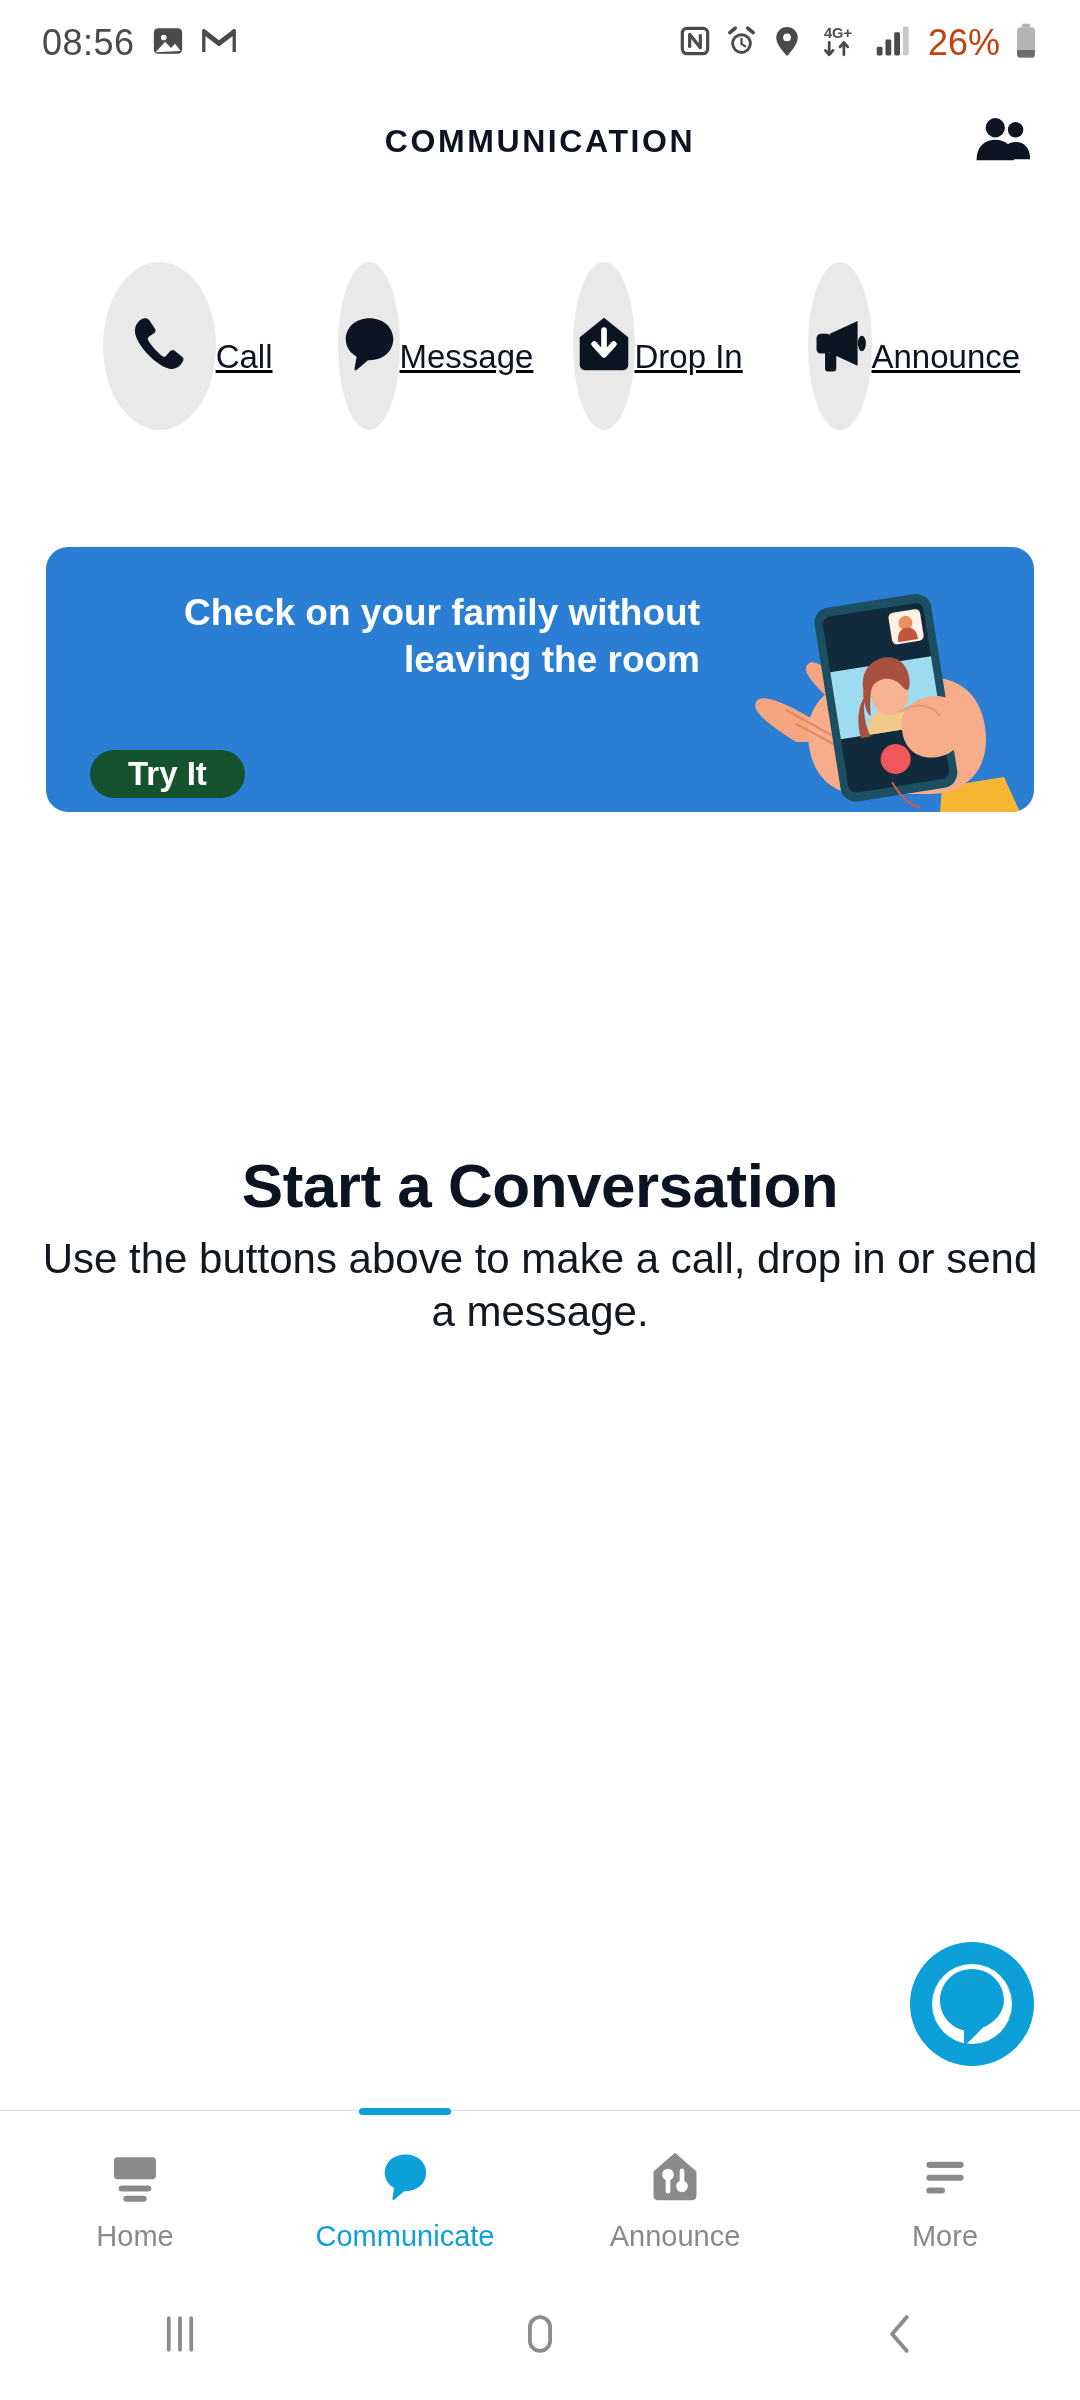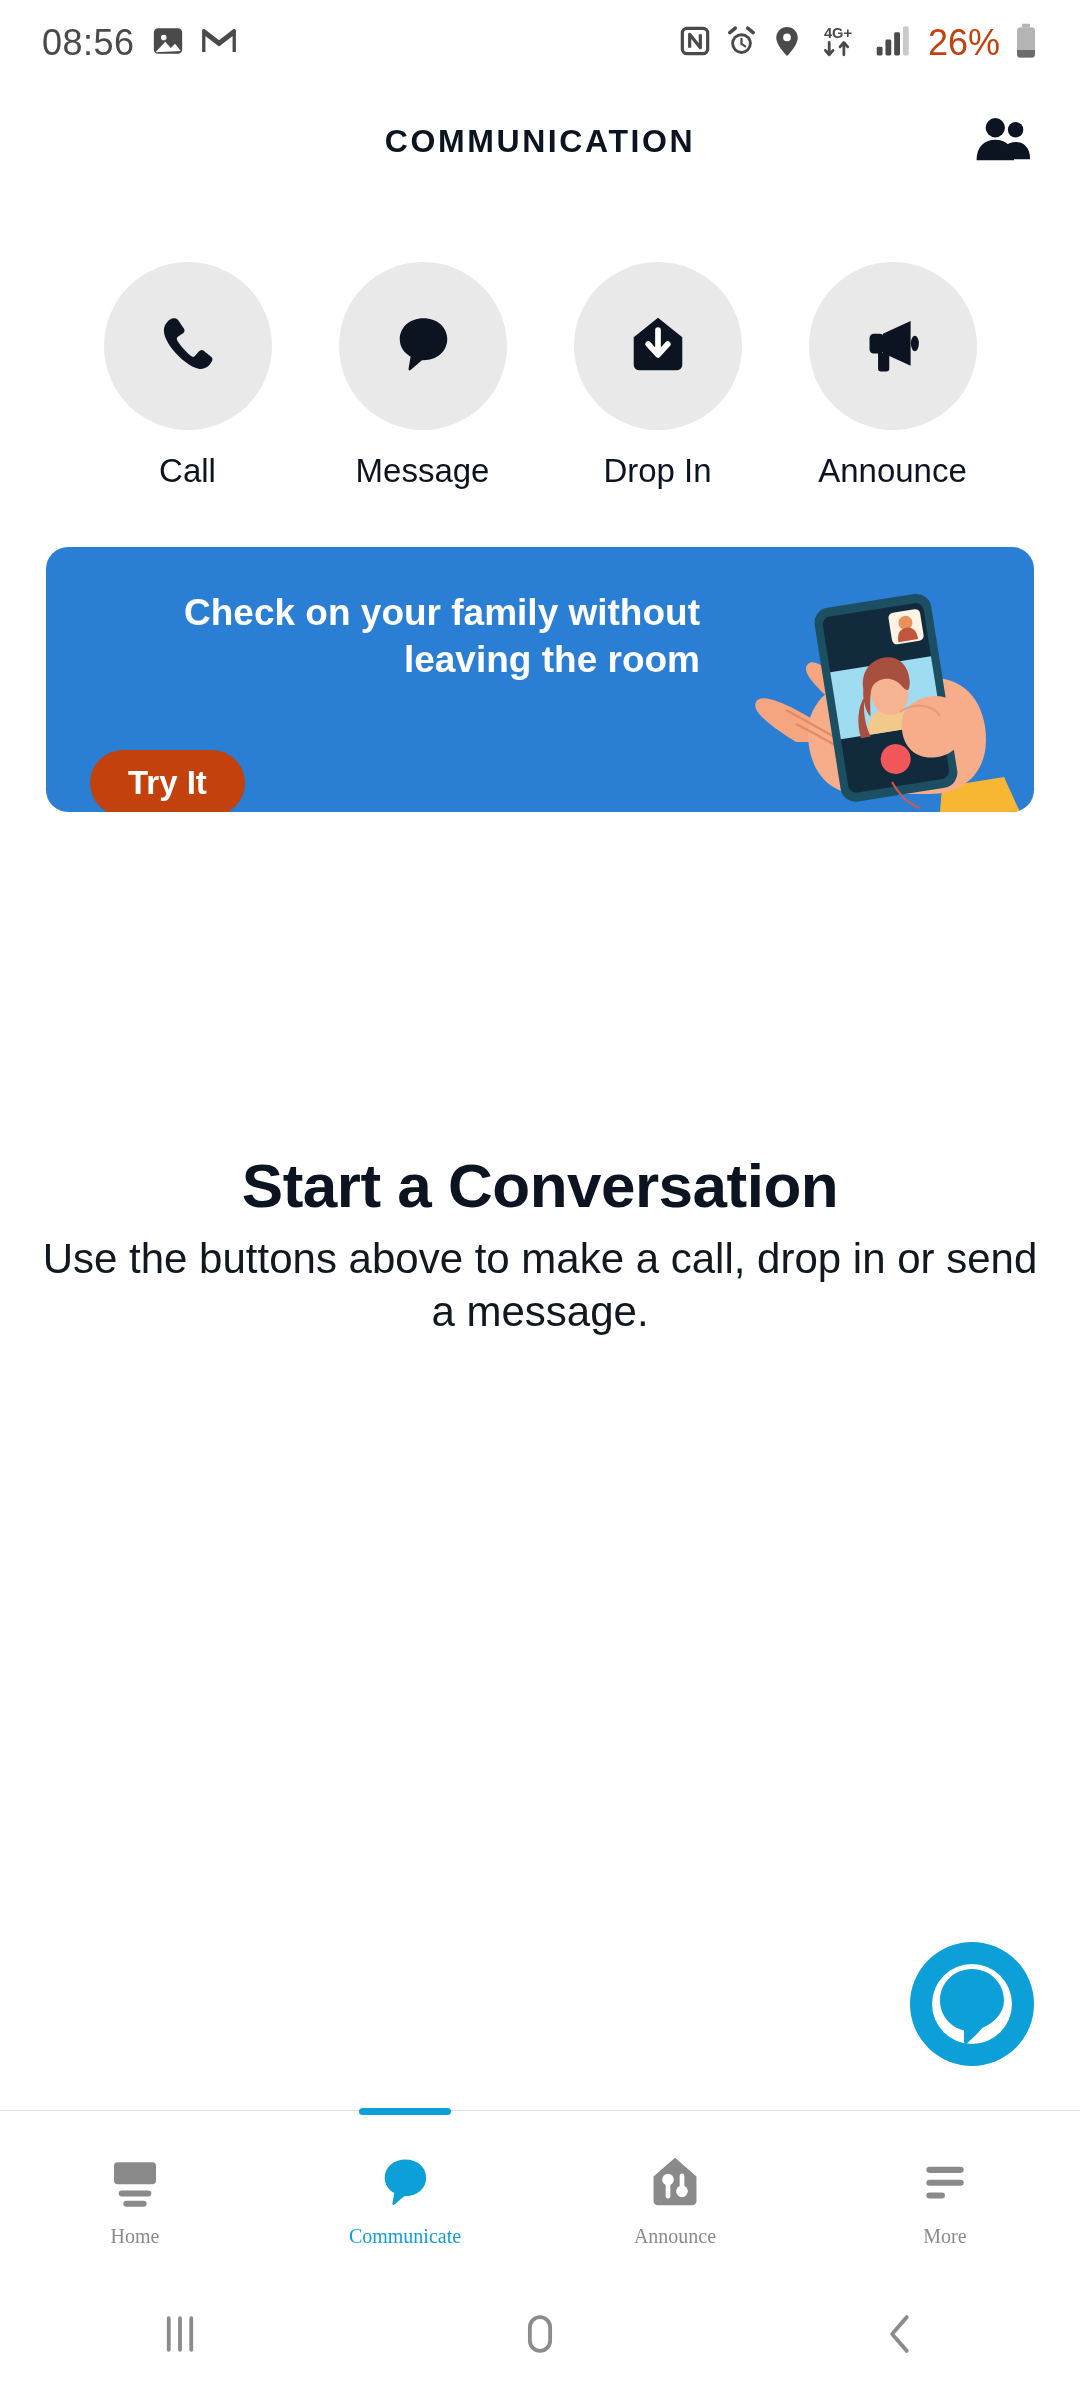--- a/index.html
+++ b/index.html
@@ -35,40 +35,40 @@
   .appbar-action {
     position:absolute; right:40px; top:50%; transform:translateY(-50%);
     width:72px; height:72px; display:flex; align-items:center; justify-content:center;
   }
 
   
   .quick {
     position:absolute; top:262px; left:0; width:1080px;
     display:flex; justify-content:space-around; padding:0 70px;
   }
-  .quick-item { width:170px; display:flex; flex-direction:column; align-items:center; }
+  .quick-item { width:170px; display:flex; flex-direction:row; align-items:center;text-decoration:underline; }
   .quick-circle {
     width:168px; height:168px; border-radius:50%;
     background:#e9e9e9; display:flex; align-items:center; justify-content:center;
   }
   .quick-label { margin-top:22px; font-size:33px; color:#0b1420; white-space:nowrap; }
 
   
   .promo {
     position:absolute; left:46px; top:547px; width:988px; height:265px;
     background:#2a7fd4; border-radius:22px; overflow:hidden;
   }
   .promo-title {
     position:absolute; left:44px; top:42px; width:610px;
     font-size:37px; font-weight:bold; line-height:1.28; color:#ffffff;text-align:right;
   }
   .promo-btn {
     position:absolute; left:44px; top:203px;
-    background:#c2410c; border-radius:60px;
-    padding:14px 38px; color:#ffffff; font-size:33px; font-weight:bold;
+    background:#14532d; border-radius:60px;
+    padding:5px 38px; color:#ffffff; font-size:33px; font-weight:bold;
   }
   .promo-art { position:absolute; right:0px; bottom:0; width:330px; height:230px; }
 
   
   .empty { position:absolute; top:1150px; left:0; width:1080px; text-align:center; }
   .empty-title { font-size:62px; font-weight:bold; color:#0b1420; letter-spacing:-0.5px; }
   .empty-sub {
     margin-top:12px; font-size:42px; color:#111820; line-height:1.25;
     padding:0 30px;
   }
@@ -87,21 +87,21 @@
   .nav-item {
     flex:1; position:relative; height:160px;
     display:flex; flex-direction:column; align-items:center; justify-content:center;
     padding-top:10px;
   }
   .nav-indicator {
     position:absolute; top:-3px; left:50%; transform:translateX(-50%);
     width:92px; height:7px; background:#0d9fd8; border-radius:4px;
   }
   .nav-ico { height:74px; display:flex; align-items:center; justify-content:center; }
-  .nav-label { margin-top:6px; font-size:20px; color:#8a8a8a;font-family:Liberation Serif, serif; }
+  .nav-label { margin-top:6px; font-size:29px; color:#8a8a8a; }
   .nav-item.active .nav-label { color:#0d9fd8; }
 
   
   .sysnav {
     position:absolute; left:0; top:2272px; width:1080px; height:128px;
     display:flex; align-items:center; justify-content:space-around;
     background:#ffffff;
   }
   .sysnav-btn { width:140px; height:128px; display:flex; align-items:center; justify-content:center; }
 </style>

